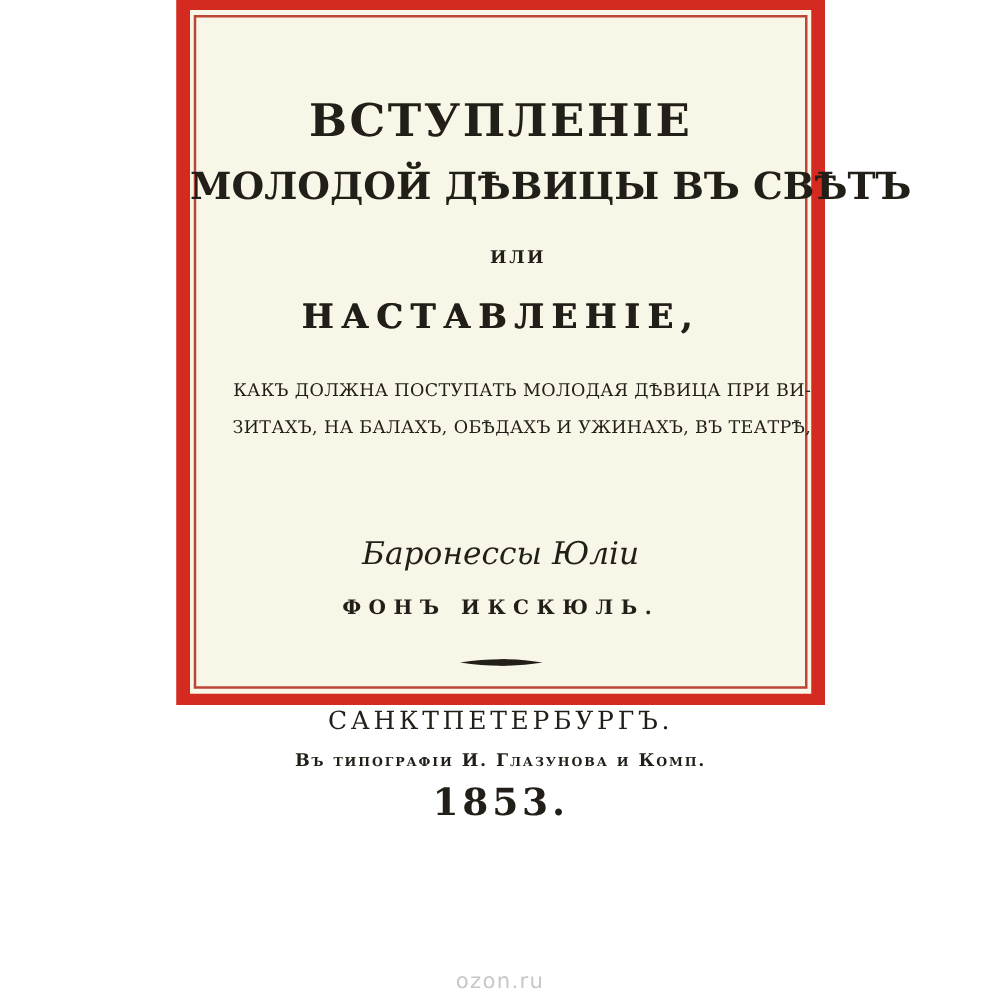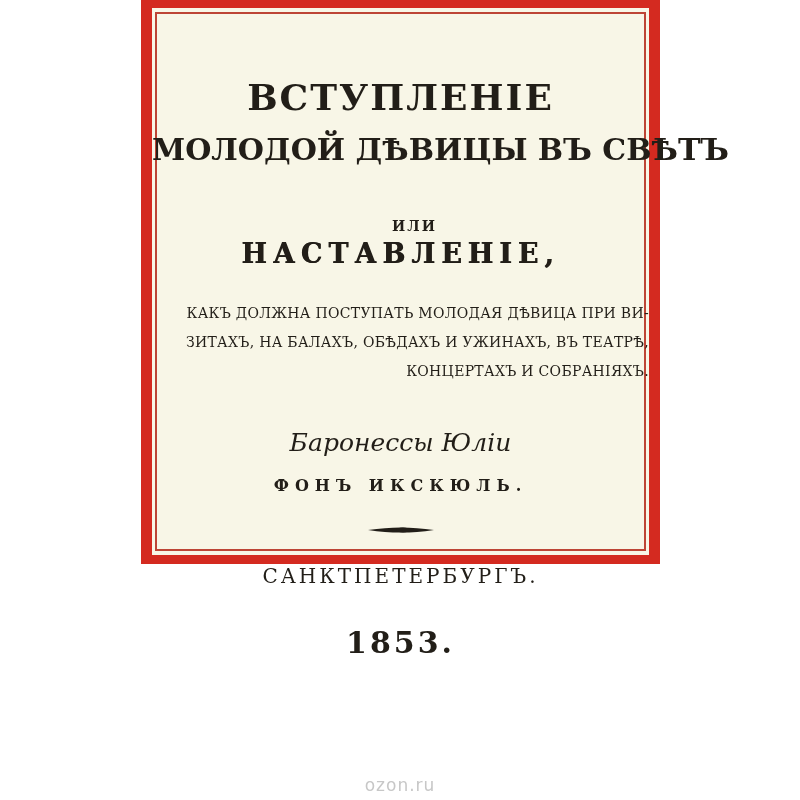--- a/index.html
+++ b/index.html
@@ -37,21 +37,21 @@
     font-weight: bold;
     letter-spacing: 2px;
   }
   .title-2 {
     top: 124px;
     font-size: 30px;
     font-weight: bold;
     letter-spacing: 0px;
   }
   .or-word {
-    top: 210px;
+    top: 190px;
     font-size: 14px;
     font-weight: bold;
     letter-spacing: 2px;
     padding-left: 28px;
   }
   .subtitle {
     top: 230px;
     font-size: 27px;
     font-weight: bold;
     letter-spacing: 6px;
@@ -127,31 +127,31 @@
   <div class="line title-1">ВСТУПЛЕНІЕ</div>
   <div class="line title-2">МОЛОДОЙ ДѢВИЦЫ ВЪ СВѢТЪ</div>
 
   <div class="line or-word">ИЛИ</div>
 
   <div class="line subtitle">НАСТАВЛЕНІЕ,</div>
 
   <div class="line description">
     <span>КАКЪ ДОЛЖНА ПОСТУПАТЬ МОЛОДАЯ ДѢВИЦА ПРИ ВИ-</span>
     <span>ЗИТАХЪ, НА БАЛАХЪ, ОБѢДАХЪ И УЖИНАХЪ, ВЪ ТЕАТРѢ,</span>
-    <span>КОНЦЕРТАХЪ И СОБРАНІЯХЪ.</span>
   </div>
 
 
   <div class="line author-1">Баронессы Юліи</div>
   <div class="line author-2">ФОНЪ ИКСКЮЛЬ.</div>
 
   <div class="line divider">
     <svg width="66" height="10" viewBox="0 0 66 10" xmlns="http://www.w3.org/2000/svg">
       <path d="M0 5 C 12 3.2, 22 2.4, 33 2.4 C 44 2.4, 54 3.2, 66 5 C 54 6.8, 44 7.6, 33 7.6 C 22 7.6, 12 6.8, 0 5 Z" fill="#221e18"></path>
       <ellipse cx="35" cy="5" rx="7" ry="2.6" fill="#221e18"></ellipse>
     </svg>
   </div>
 
   <div class="line city">САНКТПЕТЕРБУРГЪ.</div>
+  <div class="line printer">Въ типографіи И. Глазунова и Комп.</div>
   <div class="line year">1853.</div>
 </div>
 
 <div class="watermark">ozon.ru</div>
 
 </body></html>

